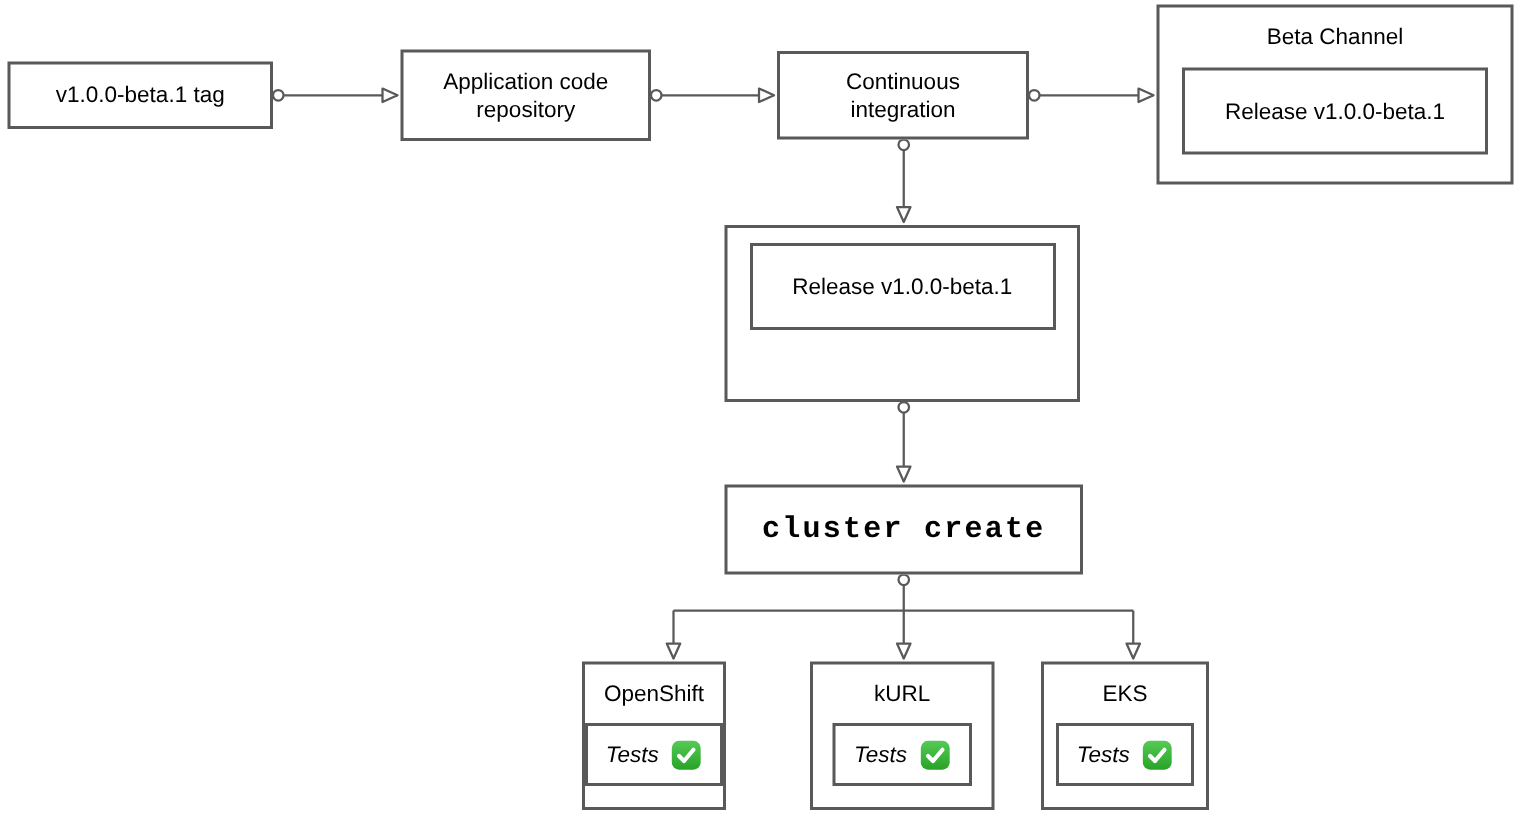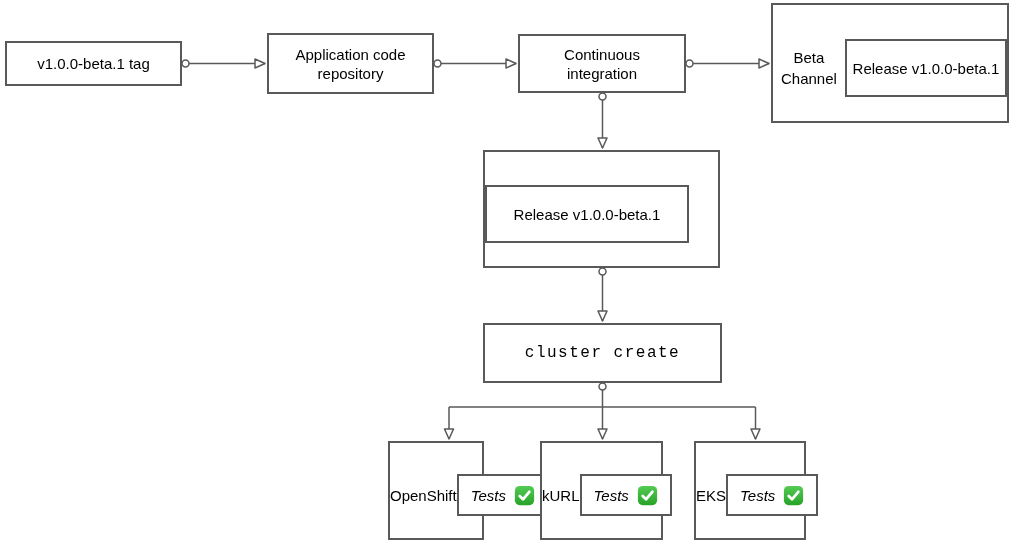--- a/index.html
+++ b/index.html
@@ -19,31 +19,31 @@
   #wires{position:absolute;left:0;top:0;width:1016px;height:551px;pointer-events:none;}
 
   .node{
     position:absolute;box-sizing:border-box;
     border:2px solid var(--border);background:#fff;
     display:flex;align-items:center;justify-content:center;
     text-align:center;font-size:15px;line-height:19px;
   }
   .node .lbl{white-space:pre-line;}
   .group{
-    flex-direction:row;justify-content:flex-start;
+    flex-direction:column;justify-content:flex-start;
   }
   .group .title{margin-top:9px;line-height:21px;}
   .innerbox{
     box-sizing:border-box;border:2px solid var(--border);background:#fff;
     display:flex;align-items:center;justify-content:center;
   }
   .release{width:204px;height:58px;margin-top:10px;font-size:15px;align-items:center;}
   .mono{
     font-family:"Liberation Mono","DejaVu Sans Mono",monospace;
-    font-weight:normal;font-size:16px;letter-spacing:1.5px;
+    font-weight:bold;font-size:20px;letter-spacing:1.5px;
   }
   .tests{
     margin-top:9px;height:42px;padding:0 12px;gap:8px;
     font-size:15px;
     font-style:italic;
   }
   .check-svg{width:21px;height:21px;display:block;}
 </style>
 </head>
 <body>

